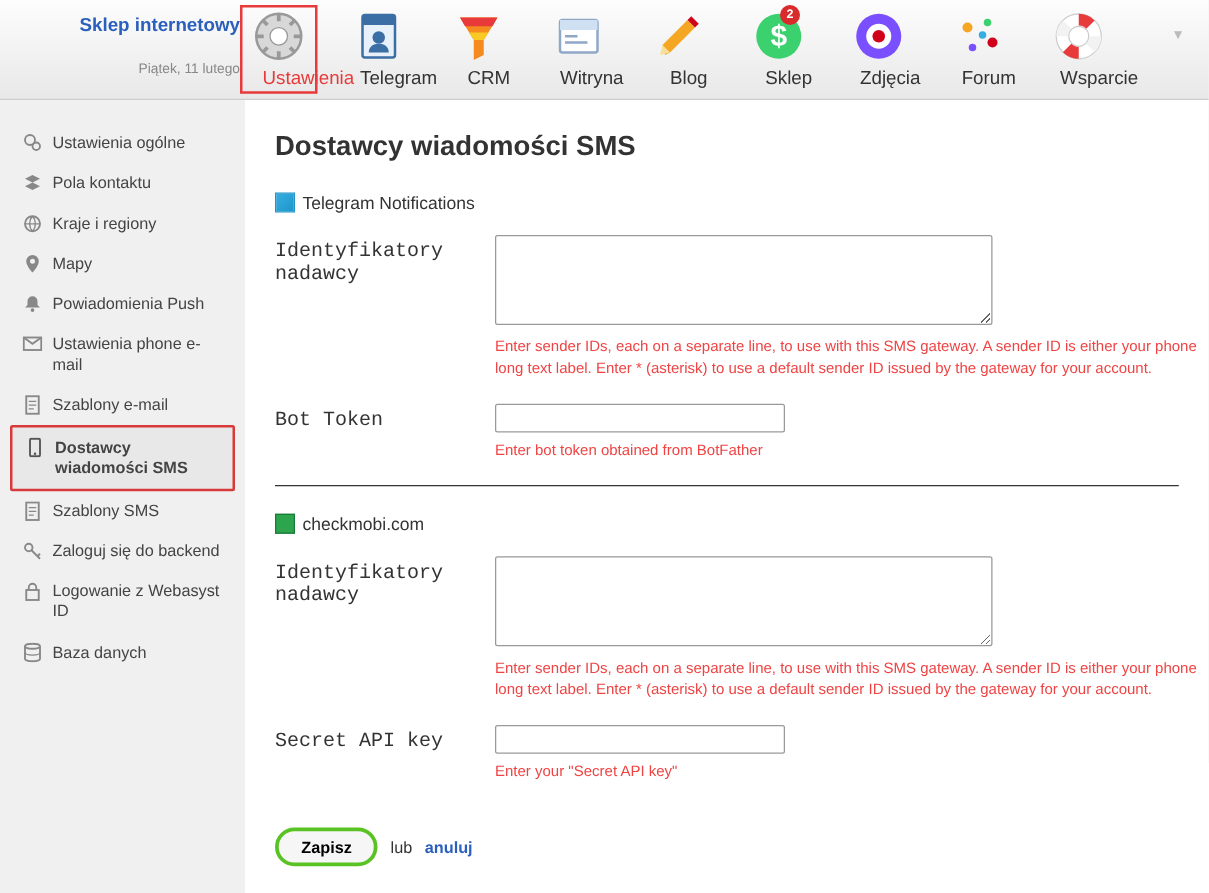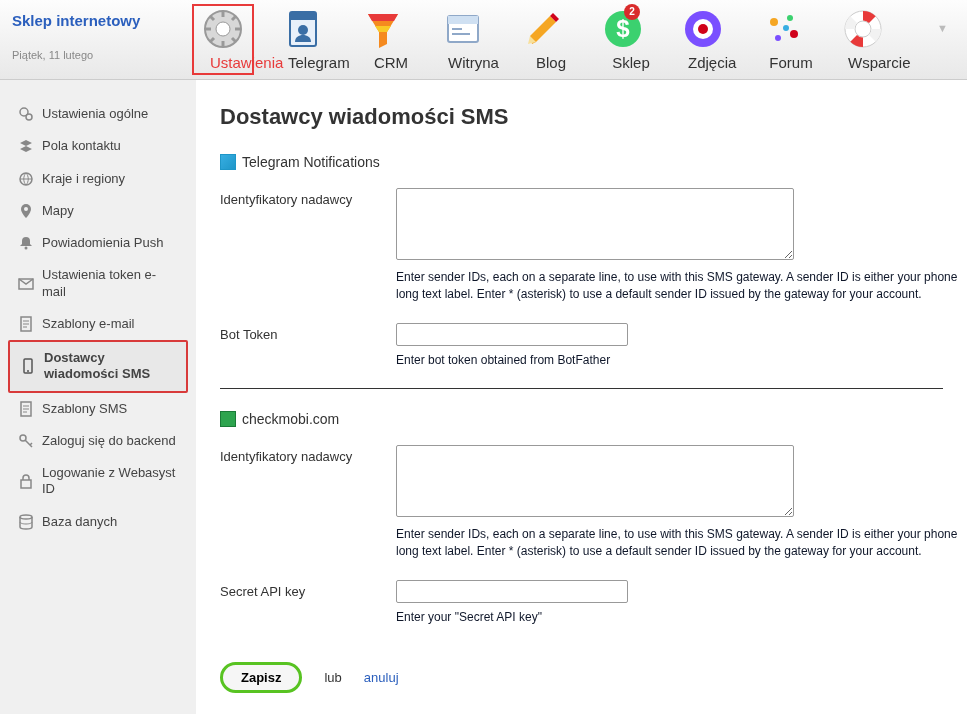--- a/index.html
+++ b/index.html
@@ -1,54 +1,54 @@
 <!DOCTYPE html>
 <html><head>
 <meta charset="utf-8">
 <style>
 * { box-sizing: border-box; margin: 0; padding: 0; }
 body { font-family: Arial, Helvetica, sans-serif; font-size: 13px; background: #f0f0f0; color: #333; }
 
 .header { background: linear-gradient(#fdfdfd,#e8e8e8); border-bottom: 1px solid #ccc; padding: 8px 12px; display: flex; align-items: flex-start; }
-.brand { width: 180px; text-align: left; padding-top: 4px; }
+.brand { width: 180px; text-align: right; padding-top: 4px; }
 .brand-title { color: #2b5fbd; font-size: 15px; font-weight: bold; }
 .brand-date { color: #888; font-size: 11px; margin-top: 20px; }
 .apps { display: flex; gap: 18px; flex: 1; }
 .app { text-align: center; width: 62px; cursor: pointer; position: relative; }
 .app-icon { width: 42px; height: 42px; margin: 0 auto 4px; position: relative; }
 .app-label { font-size: 15px; color: #333; padding-left: 16px; }
 .app.active { border: 2px solid #e83a3a; padding: 2px 0; margin: -4px 0; }
 .app.active .app-label { color: #e83a3a; }
 .badge { position: absolute; top: -4px; right: 4px; background: #d92b2b; color: #fff; font-size: 10px; width: 16px; height: 16px; border-radius: 8px; line-height: 16px; font-weight: bold; }
 .chevron { width: 18px; margin-left: 10px; margin-top: 14px; color: #bbb; font-size: 11px; }
 
 .layout { display: flex; }
 .sidebar { width: 196px; padding: 18px 8px; }
-.side-item { display: flex; align-items: center; padding: 8px 10px; color: #444; cursor: pointer; font-size: 13px; border-radius: 2px; }
+.side-item { display: flex; align-items: flex-start; padding: 8px 10px; color: #444; cursor: pointer; font-size: 13px; border-radius: 2px; }
 .side-item .ico { width: 16px; height: 16px; margin-right: 8px; flex-shrink: 0; }
 .side-item.active { background: #e8e8e8; font-weight: bold; border: 2px solid #d83a3a; }
 .side-item .txt { line-height: 1.25; }
 
 .main { flex: 1; background: #fff; min-height: 620px; padding: 24px 0 40px 0; }
 .main-inner { padding: 0 0 0 0; }
 h1 { font-size: 22px; font-weight: bold; margin: 0 0 24px 24px; }
 .section-title { font-weight: normal; font-size: 14px; margin: 0 0 18px 24px; display: flex; align-items: center; }
 .sec-icon { width: 16px; height: 16px; margin-right: 6px; display: inline-block; }
 .tg-icon { background: linear-gradient(135deg,#37aee2,#1e96c8); border: 1px solid #1e96c8; }
 .cm-icon { background: #2da44e; border: 1px solid #1a7a37; }
 .field-row { display: flex; margin: 0 0 4px 24px; align-items: flex-start; }
-.field-label { width: 176px; padding-top: 4px; color: #333; font-size: 13px; }
+.field-label { width: 176px; padding-top: 4px; color: #333; font-size: 16px; font-family: Liberation Mono, monospace; }
 .field-control textarea { width: 398px; height: 72px; border: 1px solid #999; border-radius: 2px; padding: 4px; font-family: inherit; font-size: 13px; resize: both; }
 .field-control input[type=text] { width: 232px; border: 1px solid #999; border-radius: 2px; padding: 3px 5px; font-size: 13px; }
-.hint { color: #0f172a; font-size: 12px; margin: 6px 0 20px 200px; max-width: 760px; line-height: 1.4; }
+.hint { color: #ef4444; font-size: 12px; margin: 6px 0 20px 200px; max-width: 760px; line-height: 1.4; }
 hr { border: none; border-top: 1px solid #333; margin: 6px 24px 22px 24px; }
-.actions { margin: 36px 0 0 24px; display: flex; align-items: center; gap: 22px; }
+.actions { margin: 36px 0 0 24px; display: flex; align-items: center; gap: 10px; }
 .btn-save { background: #f6f6f6; border: 3px solid #58c322; border-radius: 16px; padding: 5px 18px; font-weight: bold; font-size: 13px; cursor: pointer; }
 .or { color: #333; }
-.cancel { color: #2b5fbd; cursor: pointer; }
+.cancel { color: #2b5fbd; cursor: pointer; font-weight: bold; }
 
 
 svg { display: block; }
 </style>
 </head>
 <body>
 
 <div class="header">
   <div class="brand">
     <div class="brand-title">Sklep internetowy</div>
@@ -202,21 +202,21 @@
         </span>
         <span class="txt">Powiadomienia Push</span>
       </div>
       <div class="side-item">
         <span class="ico">
           <svg viewBox="0 0 16 16">
             <rect x="1" y="3" width="14" height="10" fill="none" stroke="#888" stroke-width="1.5"></rect>
             <path d="M1 3l7 5 7-5" fill="none" stroke="#888" stroke-width="1.5"></path>
           </svg>
         </span>
-        <span class="txt">Ustawienia token e-mail</span>
+        <span class="txt">Ustawienia phone e-mail</span>
       </div>
       <div class="side-item">
         <span class="ico">
           <svg viewBox="0 0 16 16">
             <rect x="3" y="1" width="10" height="14" fill="none" stroke="#888" stroke-width="1.5"></rect>
             <path d="M5 5h6M5 8h6M5 11h4" stroke="#888"></path>
           </svg>
         </span>
         <span class="txt">Szablony e-mail</span>
       </div>

